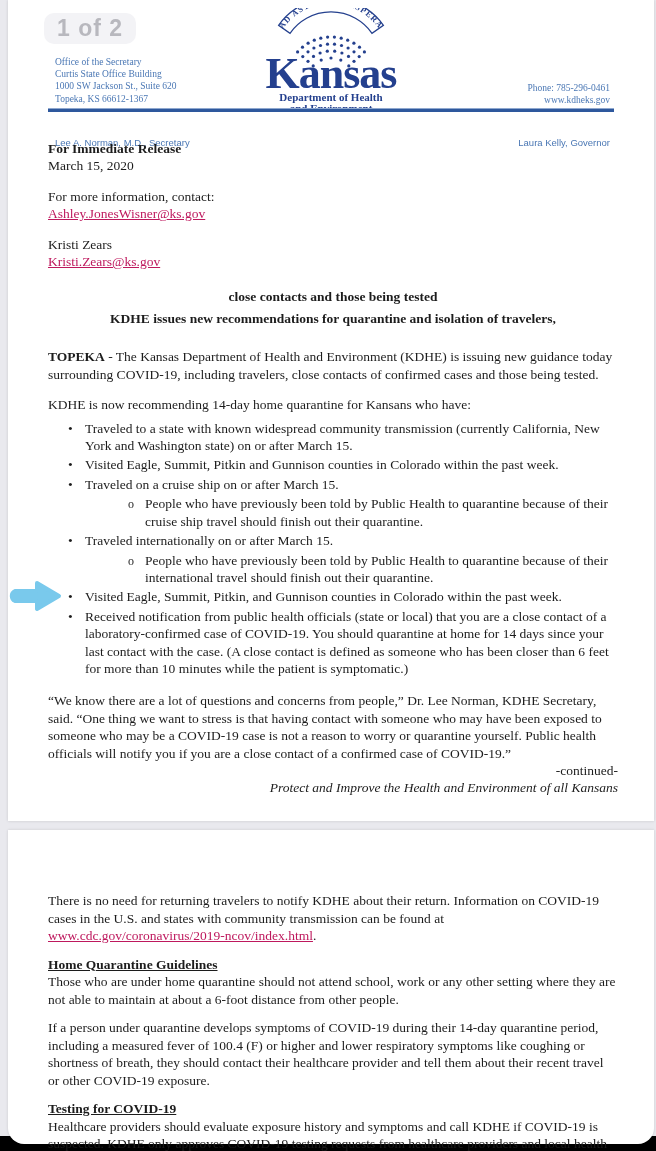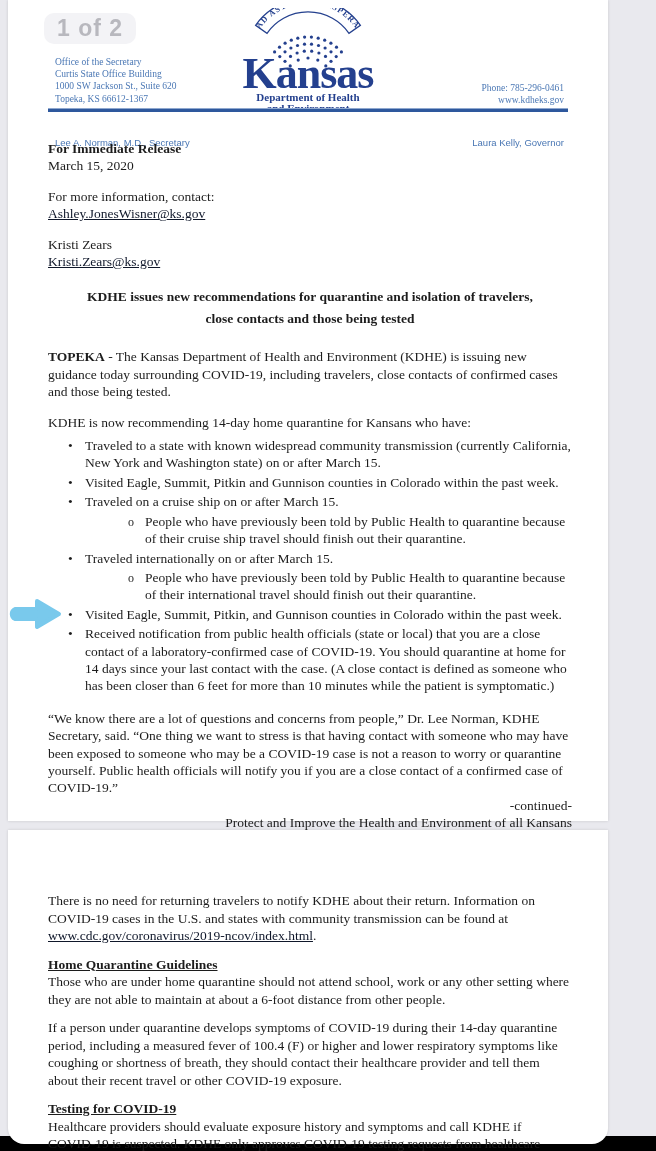--- a/index.html
+++ b/index.html
@@ -3,21 +3,21 @@
 <meta charset="utf-8">
 <style>
   html,body{margin:0;padding:0;}
   body{
     width:656px;height:1151px;overflow:hidden;position:relative;
     background:#e9e9ee;
     font-family:"Liberation Serif",serif;
     -webkit-font-smoothing:antialiased;
   }
   .page{
-    position:absolute;left:8px;width:600px;background:#fff;
+    position:absolute;left:8px;width:646px;background:#fff;
     box-shadow:0 0 3px rgba(0,0,0,.14);
   }
   #page1{top:0;height:821px;}
   #page2{top:830px;height:314px;border-radius:0 0 16px 16px;z-index:2;}
   #bottom-bar{position:absolute;left:0;top:1136px;width:656px;height:15px;background:#000;z-index:1;}
 
   
   .pill{
     position:absolute;top:13px;left:36px;
     background:#f3f3f6;border-radius:10px;padding:2px 13px;
@@ -32,31 +32,31 @@
   .lh-rule{position:absolute;top:108px;left:40px;right:40px;height:3px;background:#2e589d;border-top:1px solid #8fa8cf;}
   .lh-names{position:absolute;top:116px;left:47px;right:44px;display:flex;justify-content:space-between;
     font-family:"Liberation Sans",sans-serif;color:#4a77b4;font-size:9.5px;margin-top:21px;}
   .logo{position:absolute;top:8px;left:50%;transform:translateX(-50%);}
 
   
   .doc{position:absolute;top:140px;left:40px;right:36px;font-size:13.5px;line-height:17.4px;color:#1c1c1c;}
   .doc p{margin:0;}
   .b{font-weight:bold;}
   .gap{height:13px;}
-  a.lnk{color:#0f172a;text-decoration:underline;cursor:pointer;}
+  a.lnk{color:#be185d;text-decoration:underline;cursor:pointer;}
   .title{font-weight:bold;text-align:center;line-height:21.5px;margin:16px 0 19px 0;}
   .blist{margin-top:6px;}
   .bi{display:flex;margin-bottom:2px;position:relative;}
   .bi .mk{flex:none;width:17px;}
   .l1{margin-left:20px;}
   .l2{margin-left:80px;}
   .mk1::before{content:"\2022";}
   .mk2::before{content:"o";font-size:12px;}
   .centered{text-align:right;}
-  .italic{}
+  .italic{font-style:italic;}
 
   
   .arrow{position:absolute;left:-64px;top:-9px;width:58px;height:34px;z-index:5;}
 
   
   .doc2{position:absolute;top:62px;left:40px;right:36px;font-size:13.5px;line-height:17.5px;color:#1c1c1c;}
   .doc2 p{margin:0;}
   .h-ul{font-weight:bold;text-decoration:underline;}
   .gap2{height:11px;}
 </style>
@@ -141,22 +141,22 @@
     <p class="b">For Immediate Release</p>
     <p>March 15, 2020</p>
     <div class="gap"></div>
     <p>For more information, contact:</p>
     <p><a class="lnk">Ashley.JonesWisner@ks.gov</a></p>
     <div class="gap"></div>
     <p>Kristi Zears</p>
     <p><a class="lnk">Kristi.Zears@ks.gov</a></p>
 
     <div class="title">
+      <div>close contacts and those being tested</div>
       <div>KDHE issues new recommendations for quarantine and isolation of travelers,</div>
-      <div>close contacts and those being tested</div>
     </div>
 
     <p><span class="b">TOPEKA</span><span> - The Kansas Department of Health and Environment (KDHE) is issuing new guidance today surrounding COVID-19, including travelers, close contacts of confirmed cases and those being tested.</span></p>
     <div class="gap"></div>
     <p>KDHE is now recommending 14-day home quarantine for Kansans who have:</p>
 
     <div class="blist">
       <div class="bi l1">
           <span class="mk mk1"></span>
           <p>Traveled to a state with known widespread community transmission (currently California, New York and Washington state) on or after March 15.</p>

